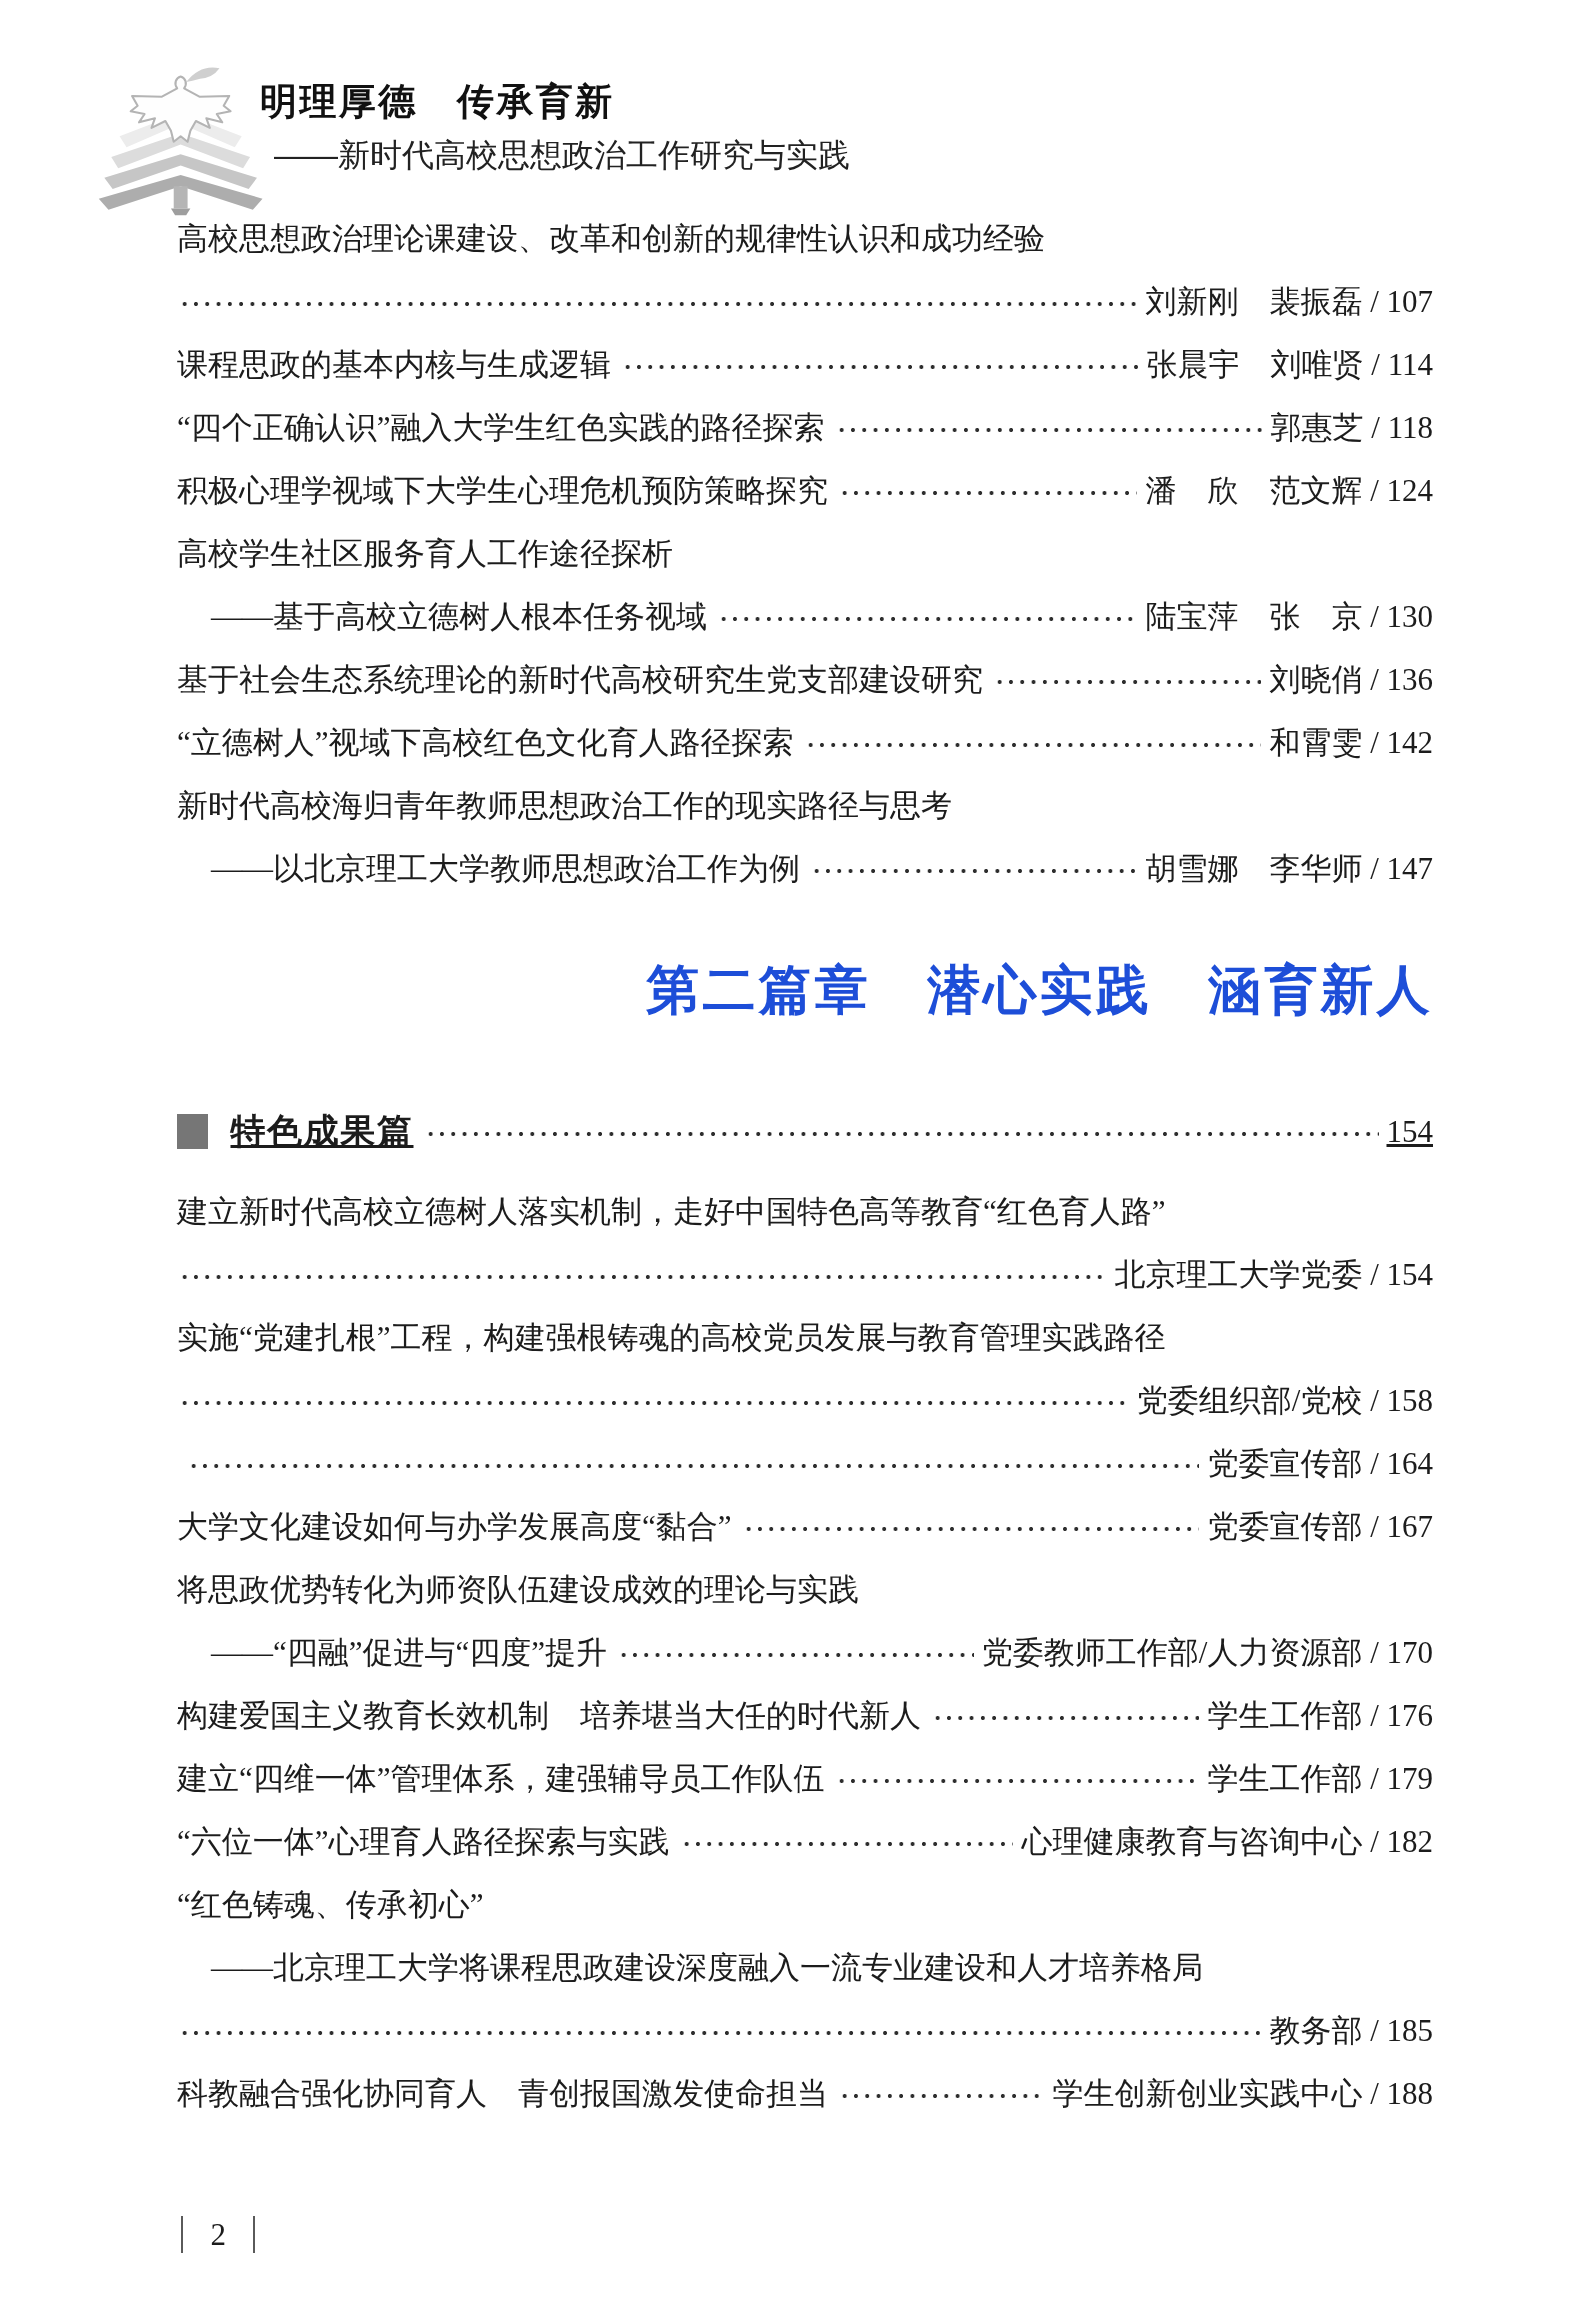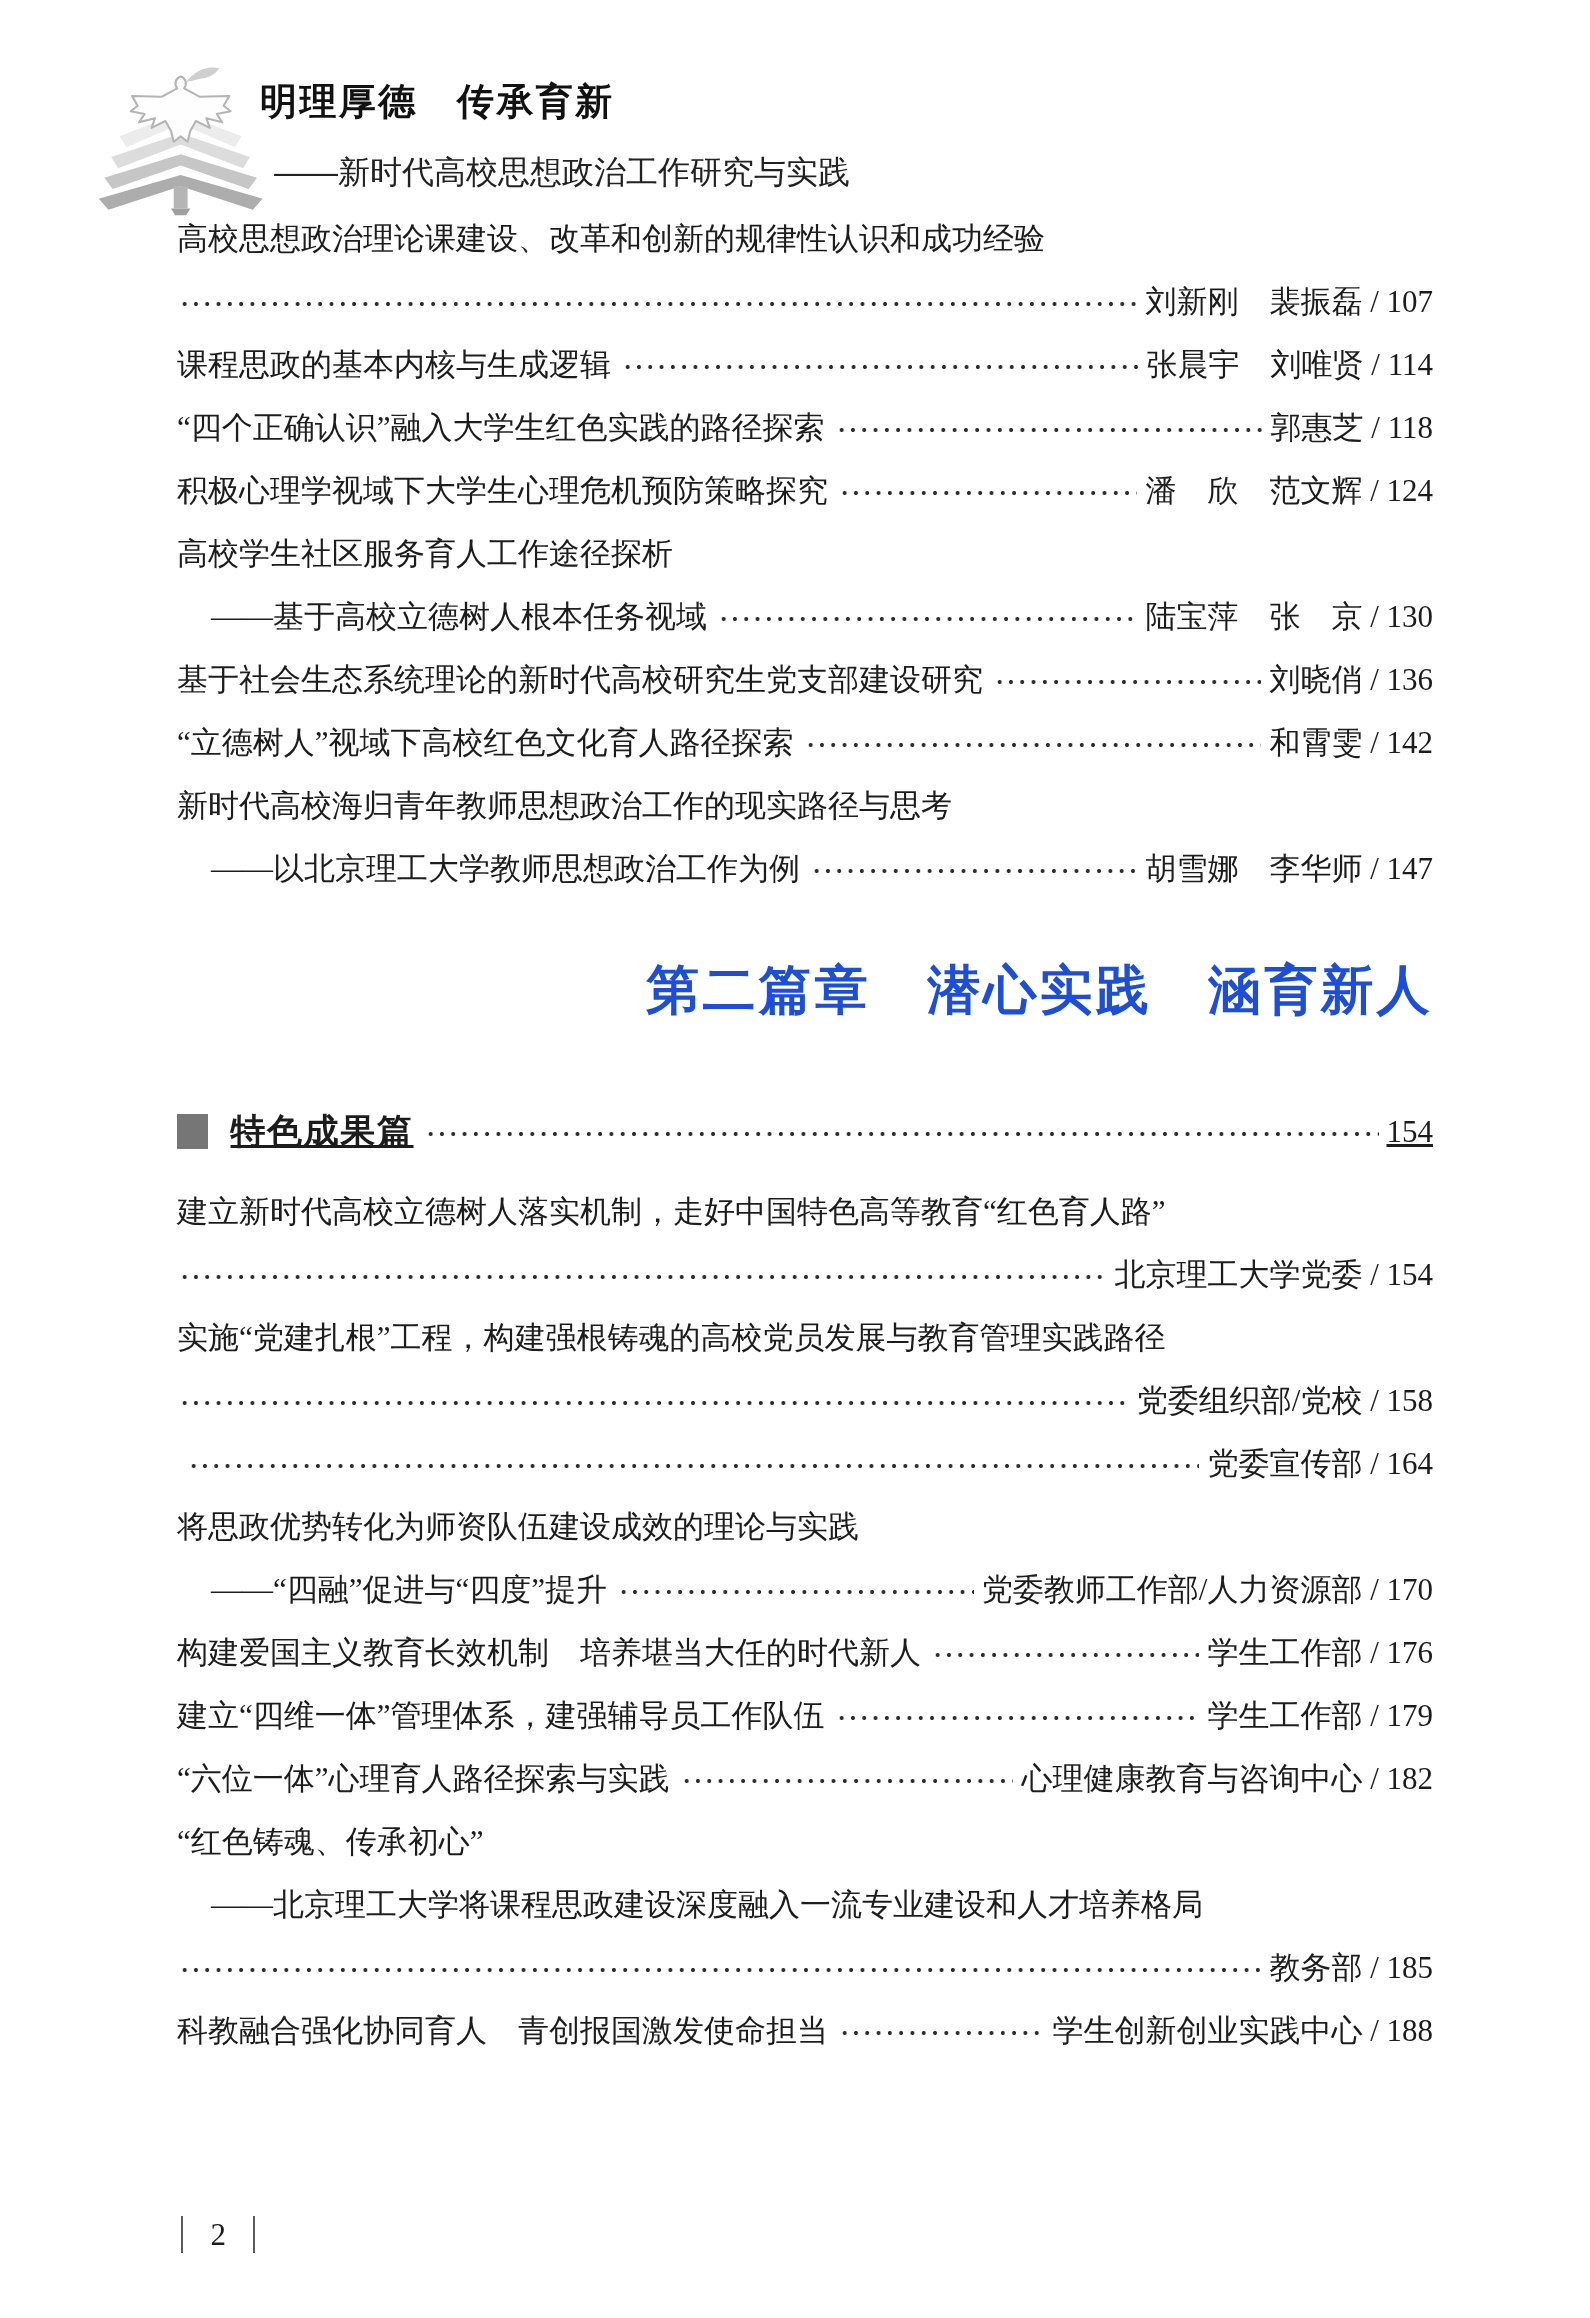--- a/index.html
+++ b/index.html
@@ -19,21 +19,21 @@
     width: 170px; height: 185px;
   }
   .hdr-title {
     position: absolute; left: 240px; top: 77px;
     font-family: "Liberation Sans", "DejaVu Sans", sans-serif;
     font-weight: bold; font-size: 37px; letter-spacing: 2.4px;
     color: #111;
     white-space: pre;
   }
   .hdr-subtitle {
-    position: absolute; left: 254px; top: 151px;
+    position: absolute; left: 254px; top: 134px;
     font-family: "Liberation Sans", "DejaVu Sans", sans-serif;
     font-size: 32px; color: #222;
     white-space: pre;
   }
 
   
   .toc {
     position: absolute; left: 157px; width: 1256px;
     list-style: none; margin: 0; padding: 0;
   }
@@ -185,20 +185,25 @@
       </li>
       <li class="toc-row">
         <span class="leader lead-first"></span>
         <span class="entry-authors">党委组织部/党校 / 158</span>
       </li>
       <li class="toc-row">
         <span class="leader"></span>
         <span class="entry-authors">党委宣传部 / 164</span>
       </li>
       <li class="toc-row">
+        <span class="entry-title">大学文化建设如何与办学发展高度“黏合”</span>
+        <span class="leader"></span>
+        <span class="entry-authors">党委宣传部 / 167</span>
+      </li>
+      <li class="toc-row">
         <span class="entry-title">将思政优势转化为师资队伍建设成效的理论与实践</span>
       </li>
       <li class="toc-row indent">
         <span class="entry-title">——“四融”促进与“四度”提升</span>
         <span class="leader"></span>
         <span class="entry-authors">党委教师工作部/人力资源部 / 170</span>
       </li>
       <li class="toc-row">
         <span class="entry-title">构建爱国主义教育长效机制　培养堪当大任的时代新人</span>
         <span class="leader"></span>

